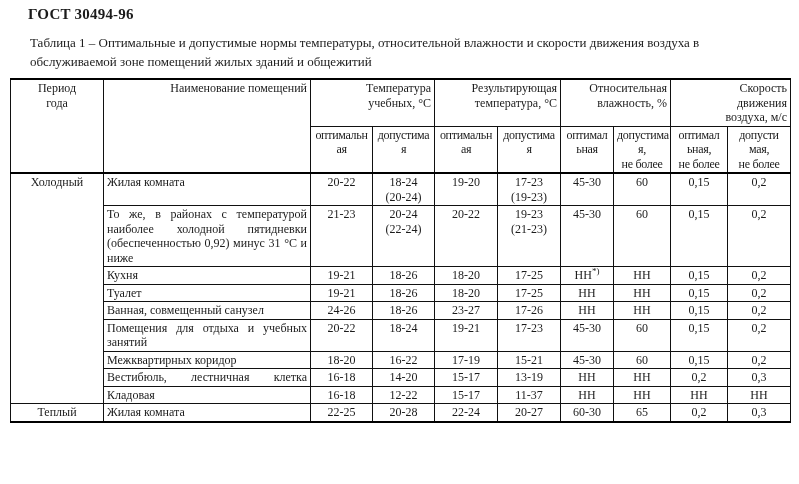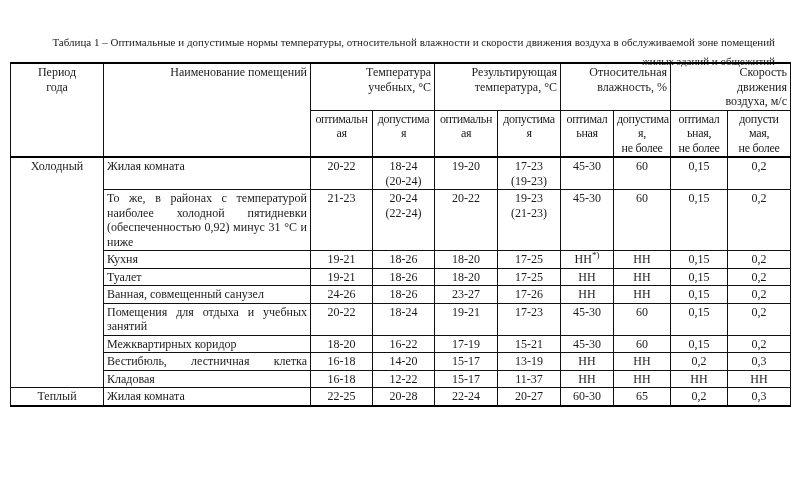--- a/index.html
+++ b/index.html
@@ -28,28 +28,28 @@
     top: 6px;
     font-size: 15px;
     font-weight: bold;
     letter-spacing: 0.2px;
   }
   .caption {
     position: absolute;
     left: 30px;
     top: 33px;
     width: 745px;
-    font-size: 11px;
+    font-size: 13px;
     line-height: 19px;
-    text-align: right;
+    text-align: left;
   }
   .table-wrap {
     position: absolute;
     left: 10px;
-    top: 62px;
+    top: 78px;
     width: 780px;
   }
   table.norms {
     border-collapse: collapse;
     width: 780px;
     table-layout: fixed;
     font-size: 12px;
   }
   table.norms td, table.norms th {
     border: 1px solid #111;
@@ -109,20 +109,21 @@
     vertical-align: super;
     line-height: 0;
   }
   .thick-top { border-top: 2px solid #000 !important; }
 </style>
 </head>
 <body>
 
 <div class="page">
 
+  <div class="doc-code">ГОСТ 30494-96</div>
 
   <div class="caption">Таблица 1 – Оптимальные и допустимые нормы температуры, относительной влажности и скорости движения воздуха в обслуживаемой зоне помещений жилых зданий и общежитий</div>
 
   <div class="table-wrap">
     <table class="norms">
       <colgroup>
         <col style="width:93px">
         <col style="width:207px">
         <col style="width:62px">
         <col style="width:62px">

